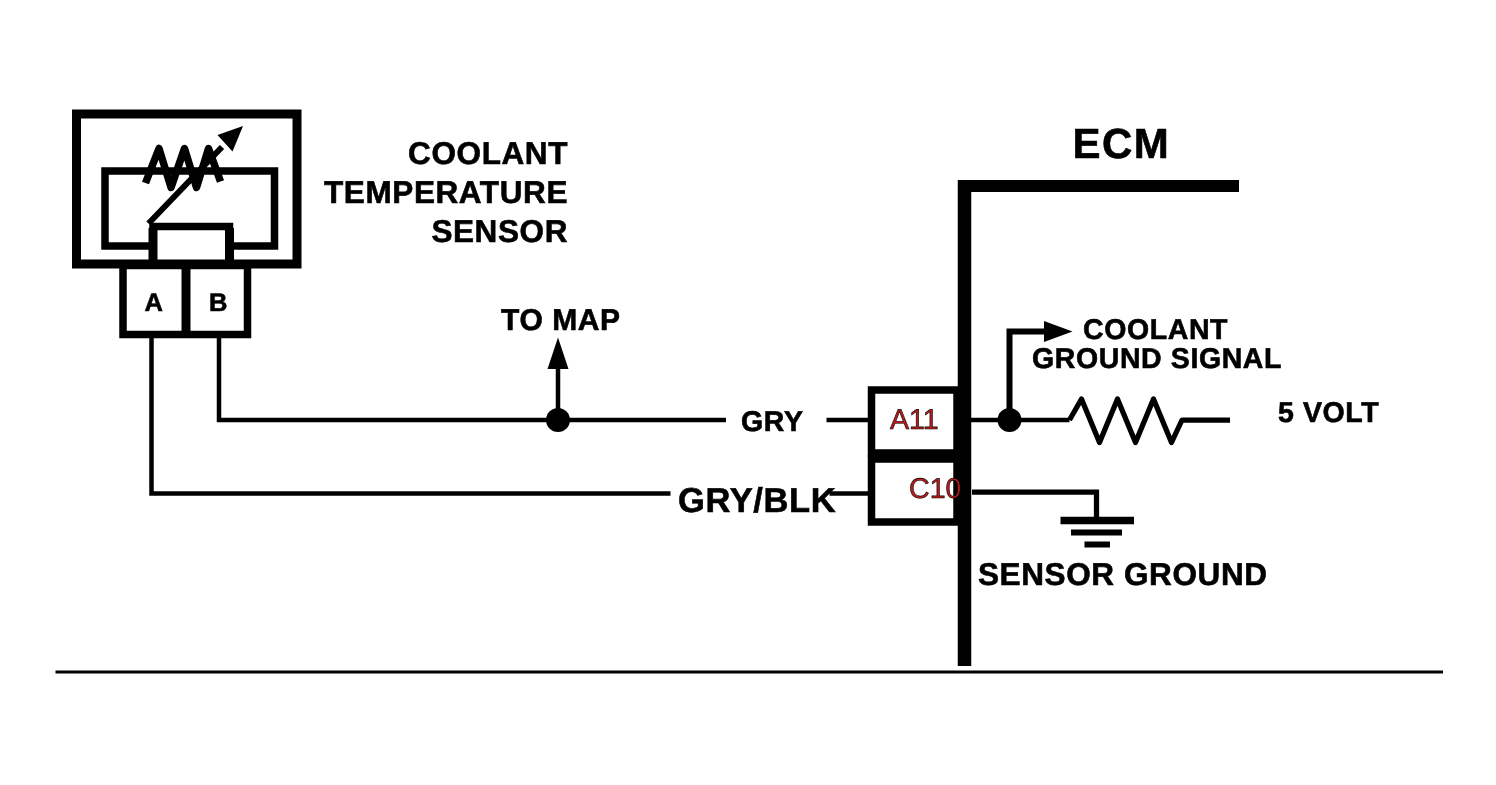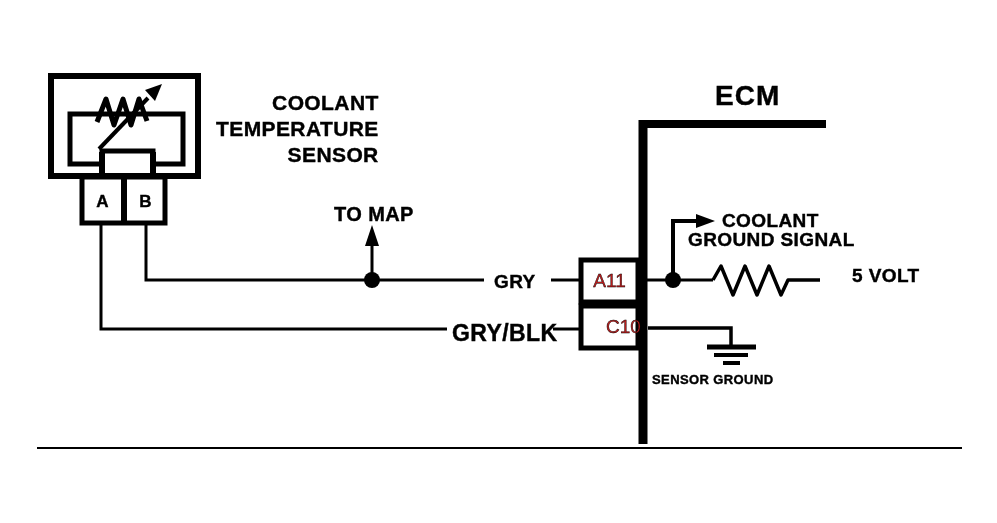--- a/index.html
+++ b/index.html
@@ -42,21 +42,21 @@
     letter-spacing: 1px;
     margin-left: 12px;
   }
   .to-map     { left: 334px; top: 203px; font-size: 20px; }
   .gry        { left: 494px; top: 271px; font-size: 19px; }
   .gry-blk    { left: 452px; top: 320px; font-size: 23px; }
   .sig-1      { left: 722px; top: 210px; font-size: 19px; }
   .sig-2      { left: 688px; top: 229px; font-size: 19px; }
   .ref-1      { left: 852px; top: 265px; font-size: 19px; }
   .ref-2      { left: 828px; top: 289px; font-size: 19px; }
-  .gnd        { left: 652px; top: 372px; font-size: 13px; }
+  .gnd        { left: 652px; top: 372px; font-size: 21px; }
   .pin-box {
     position: absolute;
     display: flex;
     align-items: center;
     justify-content: center;
     font-weight: normal;
     font-size: 19px;
     color: #b91c1c;
     -webkit-text-stroke: 0.4px #000;
   }

